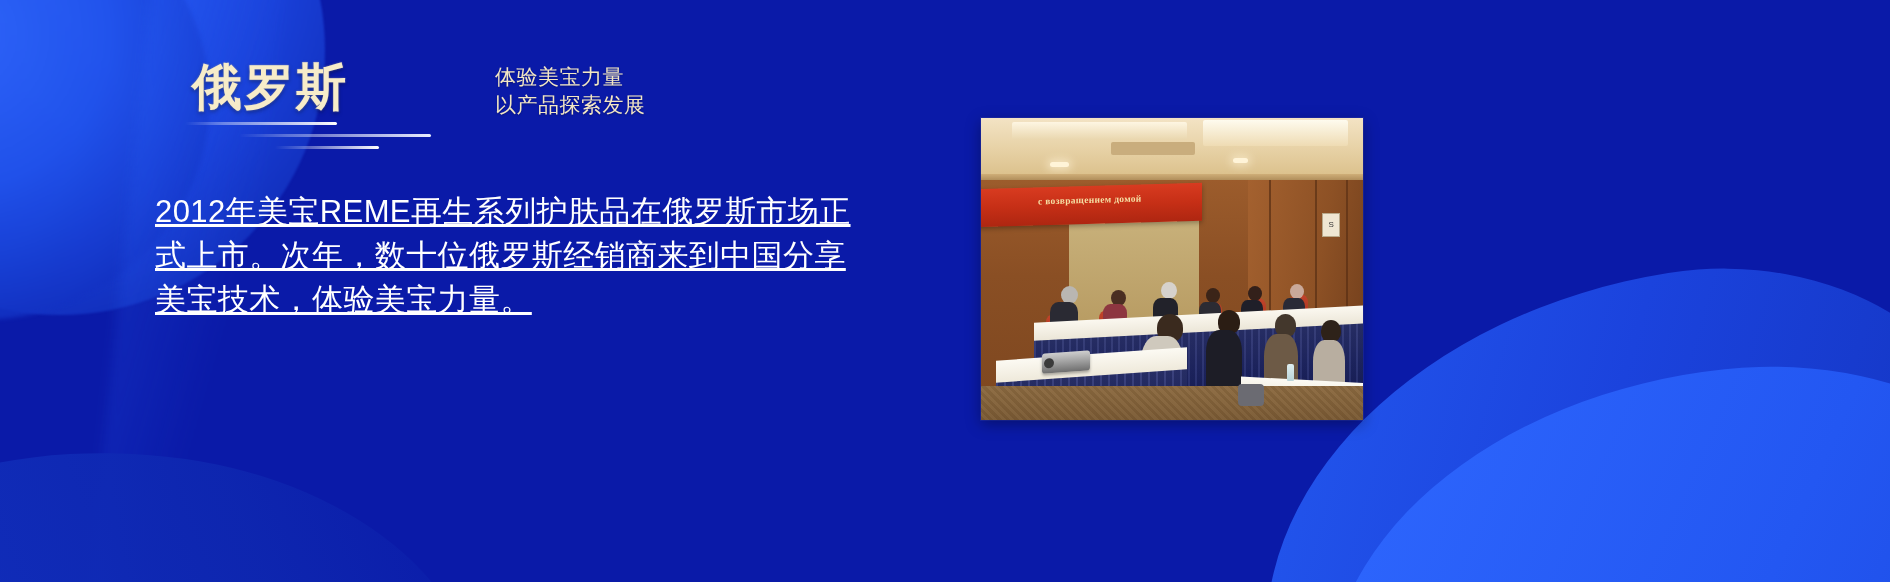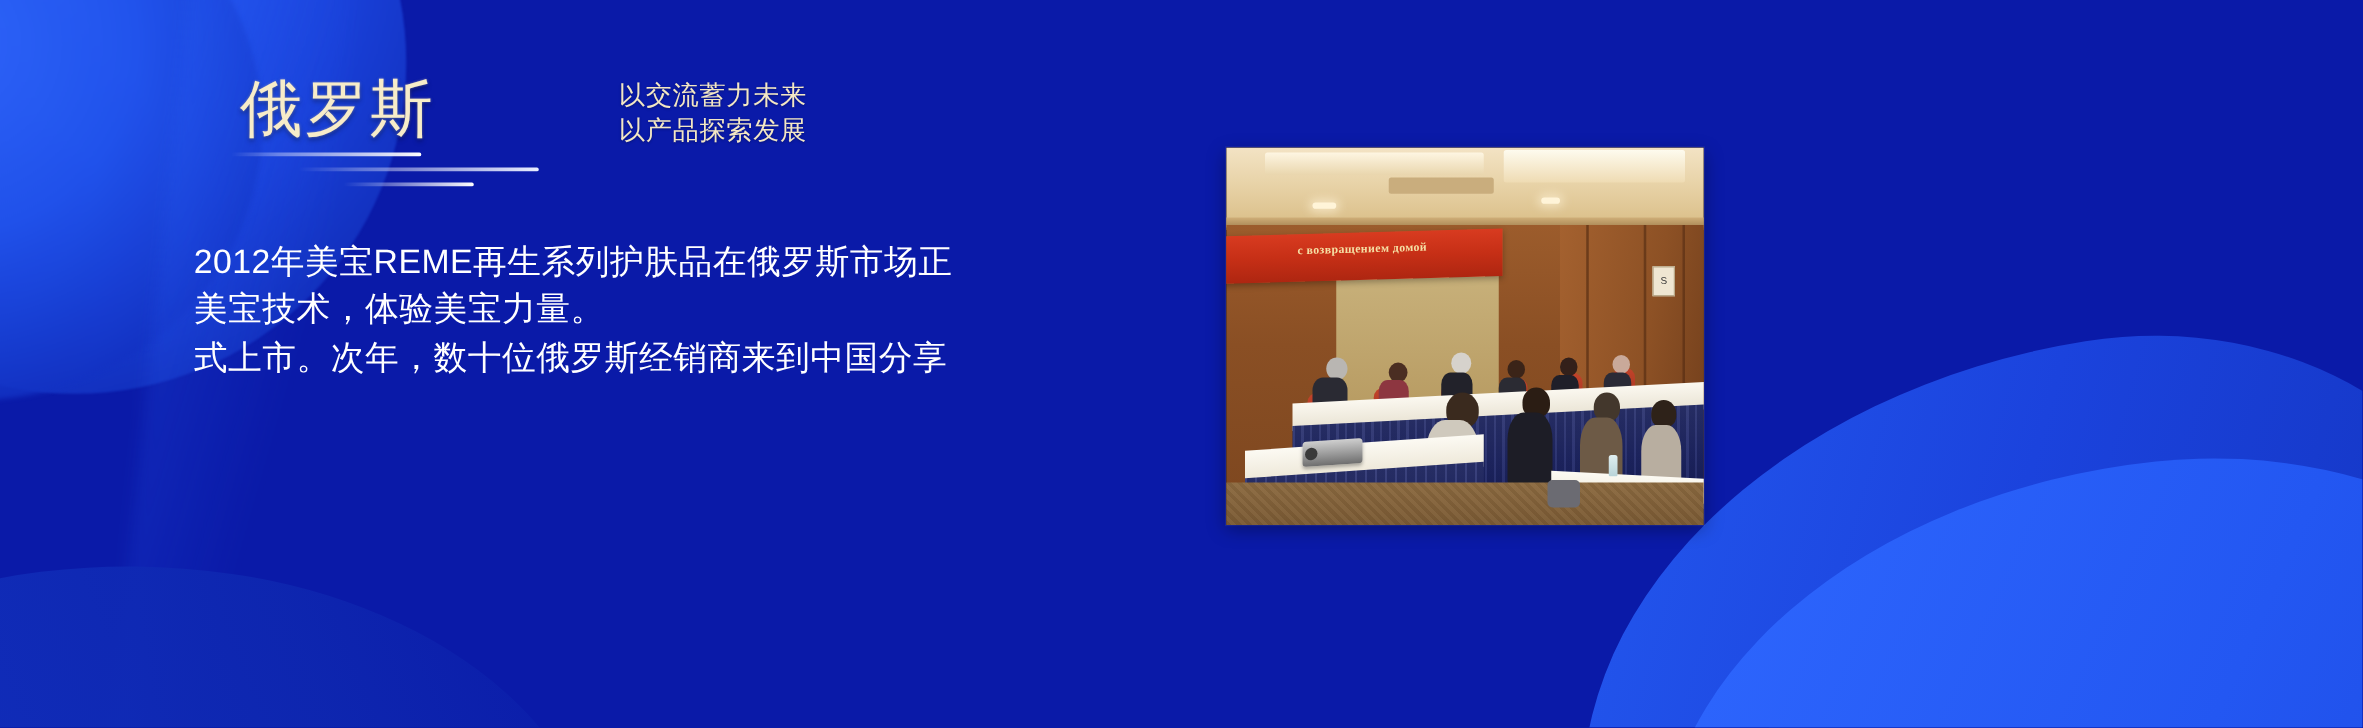--- a/index.html
+++ b/index.html
@@ -55,21 +55,21 @@
     background:linear-gradient(60deg,#1436c6 0%,#0e27b0 70%,#0a1aa8 100%);
     border-radius:55% 45% 50% 50% / 60% 50% 50% 40%;
     transform:rotate(8deg);opacity:.9;
   }
 
   
   .header{position:absolute;left:0;top:0;width:100%;height:180px;}
 
   .country-title{
     position:absolute;left:192px;top:62px;
-    font-size:50px;font-weight:normal;letter-spacing:2px;
+    font-size:50px;font-weight:bold;letter-spacing:2px;
     color:#f7ecc9;
     text-shadow:0 2px 4px rgba(0,0,0,.35), 0 0 2px rgba(247,236,201,.5);
     line-height:1;
     white-space:nowrap;
   }
   .title-rules{position:absolute;left:185px;top:122px;width:330px;height:34px;}
   .rule{position:absolute;height:3px;border-radius:2px;}
   .rule.r1{left:0;top:0;width:152px;
     background:linear-gradient(90deg,rgba(255,255,255,0) 0%,rgba(255,255,255,.35) 25%,#ffffff 100%);}
   .rule.r2{left:54px;top:12px;width:192px;
@@ -85,22 +85,22 @@
   .tagline div{white-space:nowrap;}
 
   
   .content{position:absolute;left:155px;top:190px;width:720px;}
   .item-number{
     color:#ffffff;font-size:32px;font-weight:bold;letter-spacing:1px;
     margin:0 0 10px 8px;line-height:1;
     text-shadow:0 1px 3px rgba(0,0,0,.25);
   }
   .paragraph{
-    color:#ffffff;font-size:27px;line-height:1.42;letter-spacing:.4px;
-    font-weight:400;max-width:700px;
+    color:#ffffff;font-size:31px;line-height:1.42;letter-spacing:.4px;
+    font-weight:400;max-width:700px;text-decoration:underline;
   }
   .paragraph div{white-space:nowrap;}
 
   
   .photo-frame{
     position:absolute;left:981px;top:118px;width:382px;height:302px;
     overflow:hidden;background:#2a1a10;
     box-shadow:0 0 0 1px rgba(255,255,255,.06), 0 4px 14px rgba(0,0,0,.35);
   }
   .photo{position:absolute;inset:0;overflow:hidden;}
@@ -203,30 +203,30 @@
   </div>
 
   <div class="header">
     <div class="country-title">俄罗斯</div>
     <div class="title-rules">
       <div class="rule r1"></div>
       <div class="rule r2"></div>
       <div class="rule r3"></div>
     </div>
     <div class="tagline">
-      <div>以交流蓄力未来</div>
+      <div>体验美宝力量</div>
       <div>以产品探索发展</div>
     </div>
   </div>
 
   <div class="content">
     <div class="paragraph">
       <div>2012年美宝REME再生系列护肤品在俄罗斯市场正</div>
+      <div>式上市。次年，数十位俄罗斯经销商来到中国分享</div>
       <div>美宝技术，体验美宝力量。</div>
-      <div>式上市。次年，数十位俄罗斯经销商来到中国分享</div>
     </div>
   </div>
 
   <div class="photo-frame">
     <div class="photo">
 
       <div class="ph-ceiling">
         <div class="ph-ceil-panelA"></div>
         <div class="ph-ceil-panelB"></div>
         <div class="ph-ceil-vent"></div>

